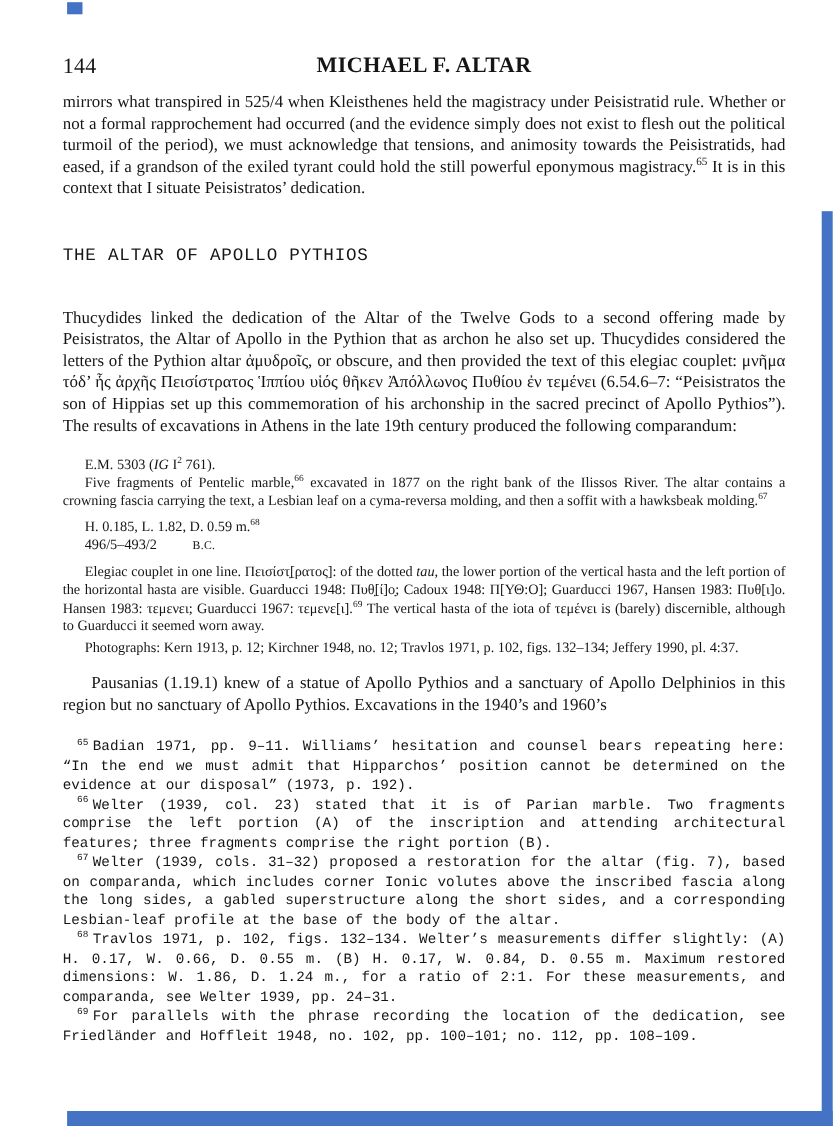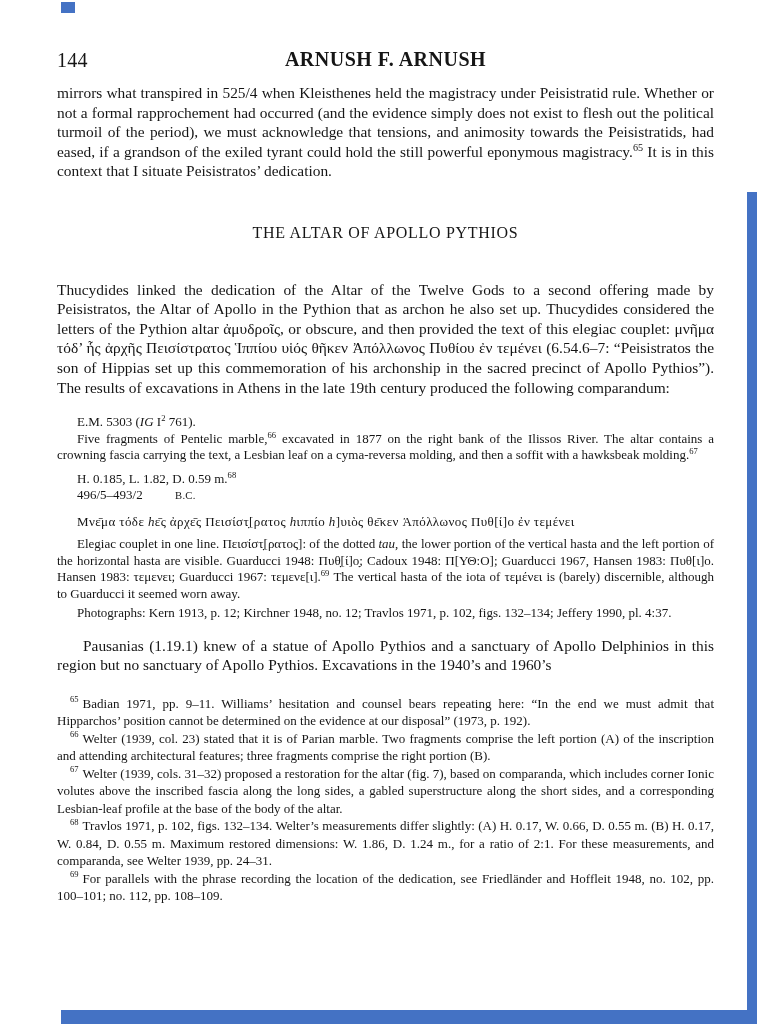--- a/index.html
+++ b/index.html
@@ -14,67 +14,66 @@
   .page{
     position:absolute;
     left:57px;top:48px;
     width:657px;
   }
   .header{position:relative;height:20px;margin-bottom:15px;font-size:20px;}
   .pagenum{position:absolute;left:0;top:1px;letter-spacing:0.3px;}
   .runhead{position:absolute;left:0;right:0;top:0;text-align:center;font-weight:bold;letter-spacing:0.5px;}
   p{margin:0;text-align:justify;font-size:15.4px;line-height:19.6px;}
   .heading{
-    text-align:center;
     margin:42px 0 37px 0;
     font-size:16px;
     letter-spacing:0.7px;
+    font-family:Liberation Mono, monospace;
   }
   .bindent{text-indent:26px;}
   .comparandum{margin-top:17px;}
   .comparandum p{font-size:13px;line-height:16.5px;}
   .sindent{text-indent:20px;}
   .dims{margin-top:7px;}
   .inscription{margin-top:9px;text-align:left;letter-spacing:0.4px;}
   .commentary{margin-top:6px;}
   .photos{margin-top:3px;}
   .pausanias{margin-top:14px;}
   .footnotes{margin-top:20px;}
-  .footnotes p{font-size:13px;line-height:17.5px;text-indent:13px;}
+  .footnotes p{font-size:13px;line-height:17.5px;text-indent:13px;font-family:Liberation Mono, monospace;}
   .footnotes sup{margin-right:4px;}
   sup{font-size:0.66em;line-height:0;}
   .sc{font-size:0.82em;letter-spacing:0.3px;margin-left:29px;}
   i{}
   
   .corner-marker{position:absolute;left:61px;top:2px;width:14px;height:11px;background:#4472c4;}
   .right-scrollbar{position:absolute;right:0;top:192px;width:10px;bottom:0;background:#4472c4;}
   .bottom-scrollbar{position:absolute;left:61px;right:0;bottom:0;height:14px;background:#4472c4;}
 </style>
 </head>
 <body>
 
 <div class="page">
 
   <div class="header">
     <span class="pagenum">144</span>
-    <span class="runhead">ARNUSH F. ARNUSH</span>
+    <span class="runhead">MICHAEL F. ALTAR</span>
   </div>
 
   <p><span>mirrors what transpired in 525/4 when Kleisthenes held the magistracy under Peisistratid rule.  Whether or not a formal rapprochement had occurred (and the evidence simply does not exist to flesh out the political turmoil of the period), we must acknowledge that tensions, and animosity towards the Peisistratids, had eased, if a grandson of the exiled tyrant could hold the still powerful eponymous magistracy.</span><sup>65</sup><span>  It is in this context that I situate Peisistratos’ dedication.</span></p>
 
   <p class="heading">THE ALTAR OF APOLLO PYTHIOS</p>
 
   <p><span>Thucydides linked the dedication of the Altar of the Twelve Gods to a second offering made by Peisistratos, the Altar of Apollo in the Pythion that as archon he also set up.  Thucydides considered the letters of the Pythion altar ἀμυδροῖς, or obscure, and then provided the text of this elegiac couplet: μνῆμα τόδ’ ἧς ἀρχῆς Πεισίστρατος Ἱππίου υἱός θῆκεν Ἀπόλλωνος Πυθίου ἐν τεμένει (6.54.6–7:  “Peisistratos the son of Hippias set up this commemoration of his archonship in the sacred precinct of Apollo Pythios”).  The results of excavations in Athens in the late 19th century produced the following comparandum:</span></p>
 
   <div class="comparandum">
     <p class="sindent"><span>E.M. 5303 (</span><i>IG</i><span> I</span><sup>2</sup><span> 761).</span></p>
     <p class="sindent"><span>Five fragments of Pentelic marble,</span><sup>66</sup><span> excavated in 1877 on the right bank of the Ilissos River.  The altar contains a crowning fascia carrying the text, a Lesbian leaf on a cyma-reversa molding, and then a soffit with a hawksbeak molding.</span><sup>67</sup></p>
     <p class="sindent dims"><span>H. 0.185, L. 1.82, D. 0.59 m.</span><sup>68</sup></p>
     <p class="sindent"><span>496/5–493/2 </span><span class="sc">B.C.</span></p>
-    <p class="sindent inscription"><span>Μνε̄μα τόδε </span><i>h</i><span>ε̄ς ἀρχε̄ς Πεισίστ̣[ρατος </span><i>h</i><span>ιππίο </span><i>h</i><span>]υιὸς θε̄κεν Ἀπόλλωνος Πυθ[ί]ο ἐν τεμένει</span></p>
     <p class="sindent commentary"><span>Elegiac couplet in one line.  Πεισίστ̣[ρατος]:  of the dotted </span><i>tau</i><span>, the lower portion of the vertical hasta and the left portion of the horizontal hasta are visible.  Guarducci 1948: Πυθ̣[ί]ο̣; Cadoux 1948: Π[ΥΘ:Ο]; Guarducci 1967, Hansen 1983: Πυθ[ι]ο.  Hansen 1983: τεμενει; Guarducci 1967: τεμενε[ι].</span><sup>69</sup><span>  The vertical hasta of the iota of τεμένει is (barely) discernible, although to Guarducci it seemed worn away.</span></p>
     <p class="sindent photos"><span>Photographs:  Kern 1913, p. 12; Kirchner 1948, no. 12; Travlos 1971, p. 102, figs. 132–134; Jeffery 1990, pl. 4:37.</span></p>
   </div>
 
   <p class="bindent pausanias"><span>Pausanias (1.19.1) knew of a statue of Apollo Pythios and a sanctuary of Apollo Delphinios in this region but no sanctuary of Apollo Pythios.  Excavations in the 1940’s and 1960’s</span></p>
 
   <div class="footnotes">
     <p><sup>65</sup><span>Badian 1971, pp. 9–11.  Williams’ hesitation and counsel bears repeating here:  “In the end we must admit that Hipparchos’ position cannot be determined on the evidence at our disposal” (1973, p. 192).</span></p>
     <p><sup>66</sup><span>Welter (1939, col. 23) stated that it is of Parian marble.  Two fragments comprise the left portion (A) of the inscription and attending architectural features; three fragments comprise the right portion (B).</span></p>
     <p><sup>67</sup><span>Welter (1939, cols. 31–32) proposed a restoration for the altar (fig. 7), based on comparanda, which includes corner Ionic volutes above the inscribed fascia along the long sides, a gabled superstructure along the short sides, and a corresponding Lesbian-leaf profile at the base of the body of the altar.</span></p>

